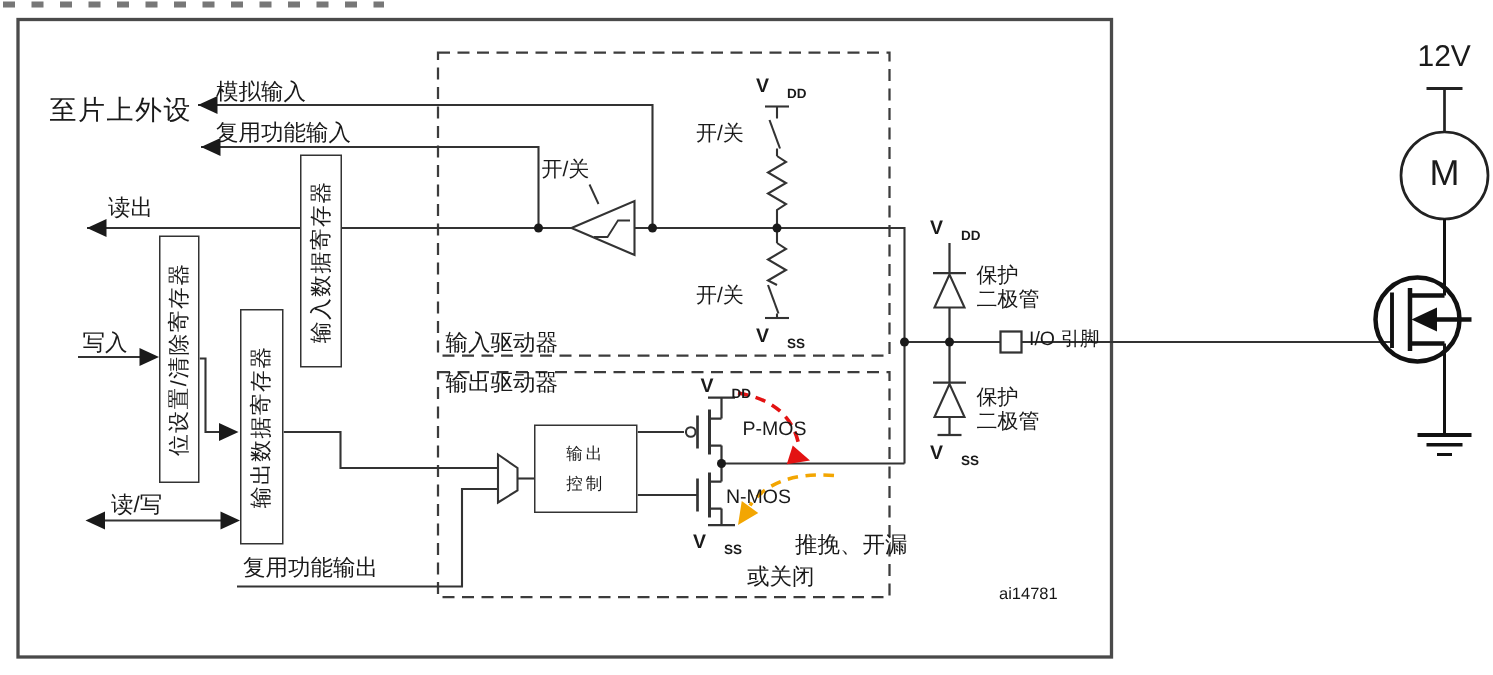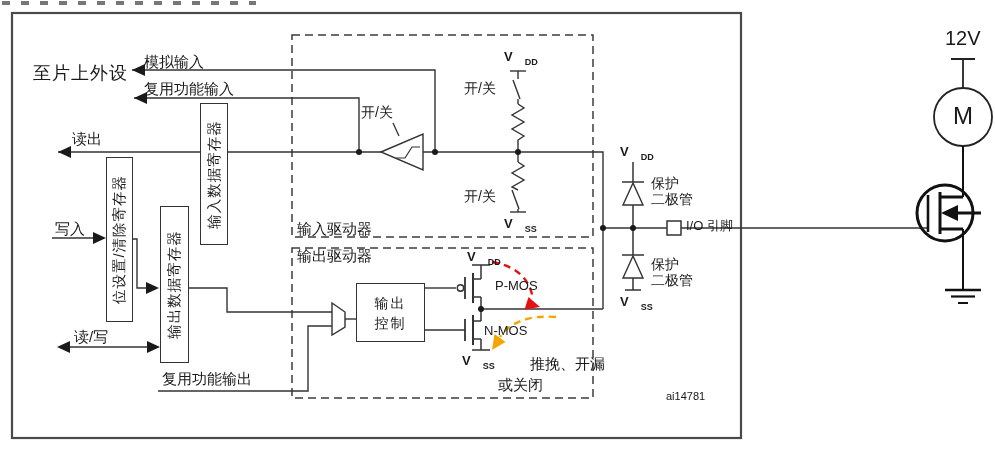--- a/index.html
+++ b/index.html
@@ -15,21 +15,21 @@
   .fs13{font-size:13px;}
   .center{text-align:center;}
   .vbox{
     position:absolute;z-index:2;background:#fff;border:1.5px solid #333;
     display:flex;align-items:center;justify-content:center;box-sizing:border-box;
   }
   .vbox span{transform:rotate(-90deg);white-space:nowrap;font-size:14.5px;letter-spacing:1px;}
   .hbox{
     position:absolute;z-index:2;background:#fff;border:1.5px solid #333;
     display:flex;flex-direction:column;align-items:center;justify-content:center;
-    box-sizing:border-box;font-size:14px;line-height:20px;letter-spacing:2px;
+    box-sizing:border-box;font-size:11px;line-height:20px;letter-spacing:2px;
   }
   .plabel{position:absolute;z-index:2;font-size:13px;font-weight:bold;white-space:nowrap;}
   .plabel sub{font-size:9px;font-weight:bold;padding-left:12px;}
   #watermark{position:absolute;left:630px;top:384px;z-index:3;display:flex;align-items:center;}
   #watermark .wm-text{font-size:26px;color:#c8c8c8;letter-spacing:2px;margin-left:6px;white-space:nowrap;}
   #wm-id{position:absolute;left:666px;top:390px;z-index:4;font-size:11px;font-weight:normal;color:#161616;}
   .motor-m{position:absolute;left:949px;top:102px;width:28px;text-align:center;font-size:24px;z-index:2;}
   .v12{position:absolute;left:945px;top:27px;font-size:20px;z-index:2;}
 </style>
 </head>

